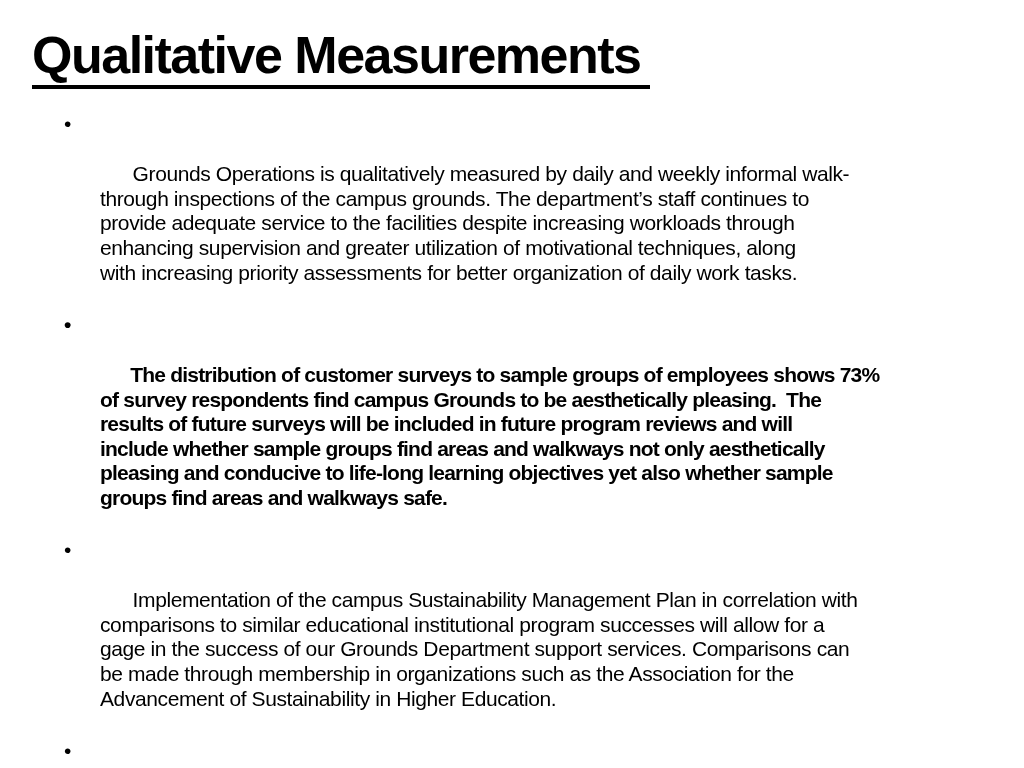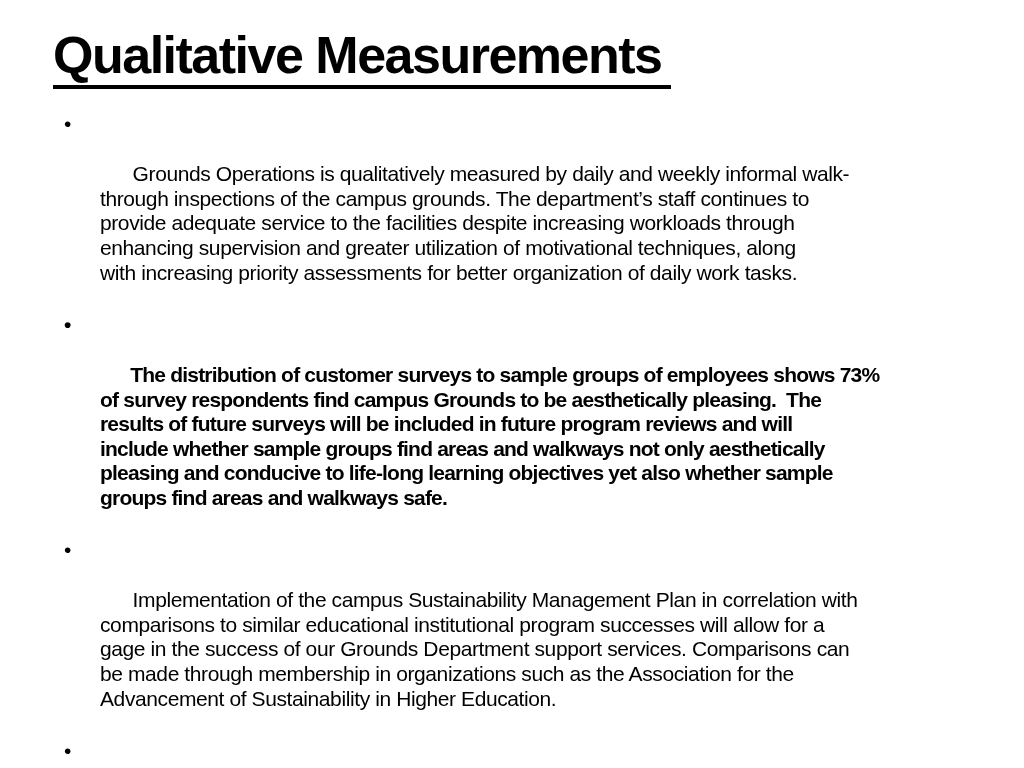--- a/index.html
+++ b/index.html
@@ -8,21 +8,21 @@
     width: 1024px;
     height: 768px;
     background: #ffffff;
     color: #000000;
     font-family: "Liberation Sans", sans-serif;
     overflow: hidden;
     box-sizing: border-box;
   }
   .title {
     display: inline-block;
-    margin: 26px 0 0 53px;
+    margin: 26px 0 0 32px;
     font-size: 52px;
     line-height: 58px;
     font-weight: bold;
     letter-spacing: -1.5px;
     color: #000000;
     border-bottom: 4px solid #000000;
     padding: 0 10px 1px 0;
     white-space: nowrap;
   }
   .bullets {

